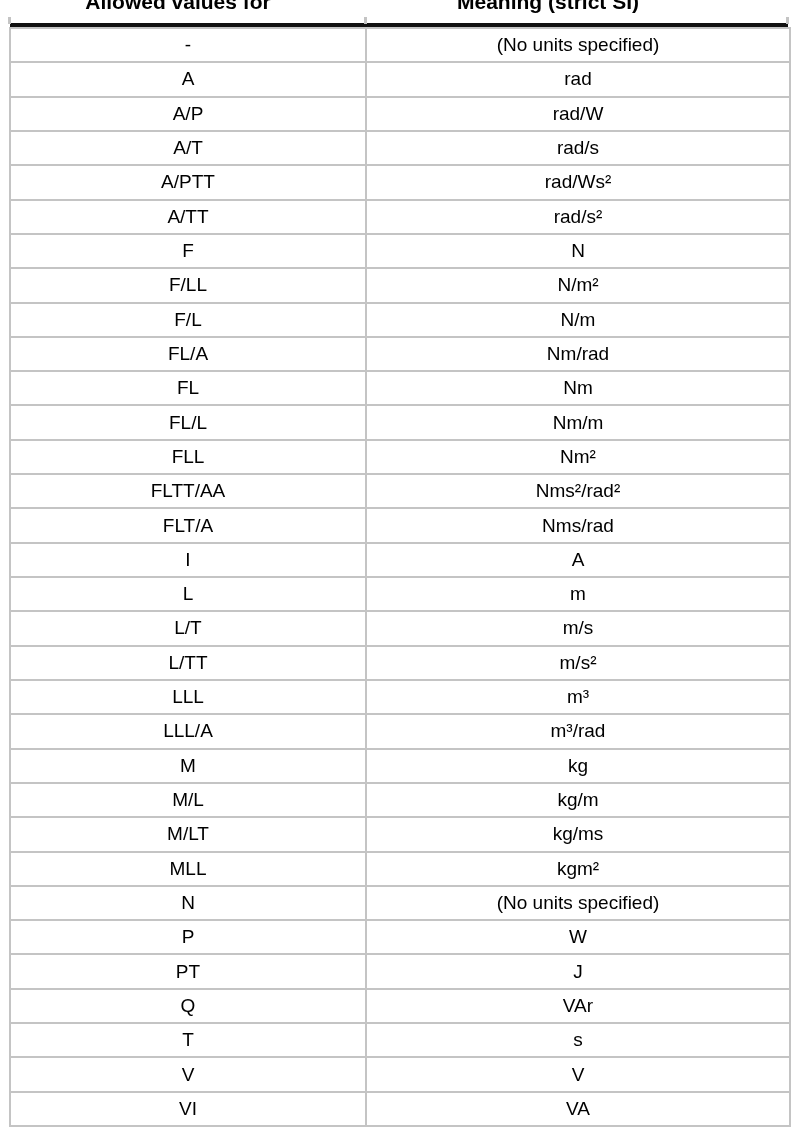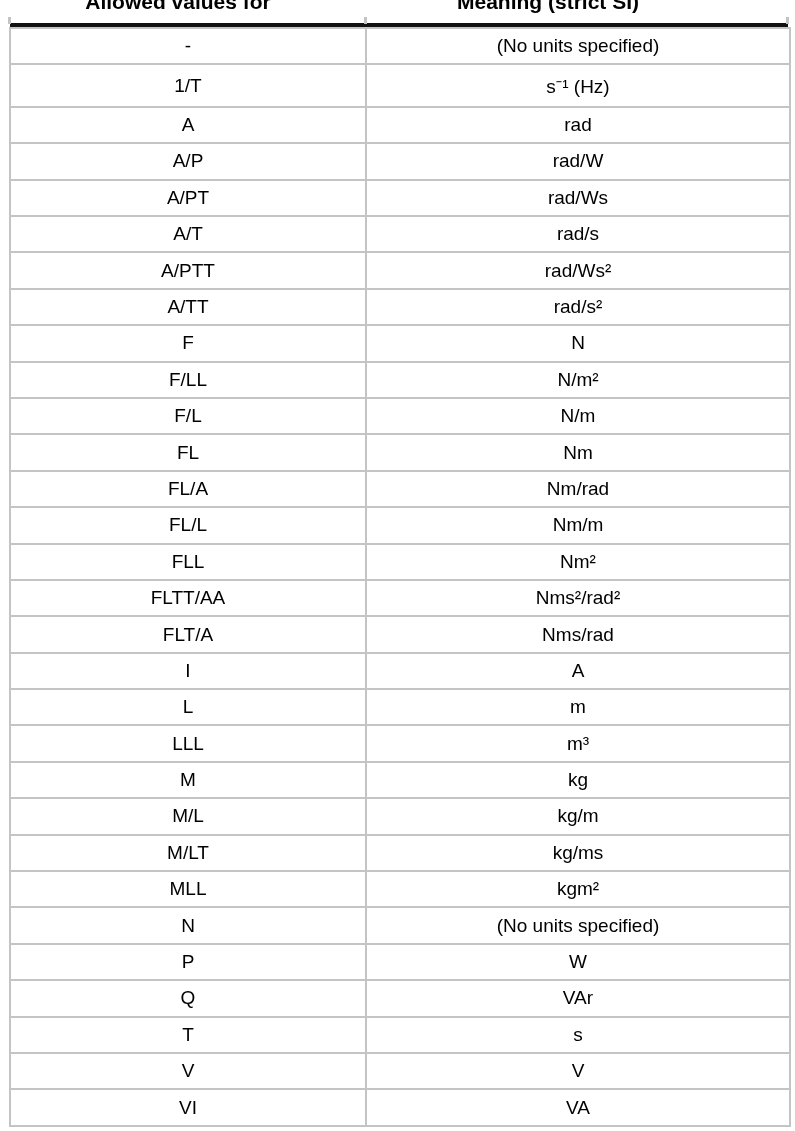--- a/index.html
+++ b/index.html
@@ -94,36 +94,28 @@
     <colgroup>
       <col style="width:356px">
       <col style="width:424px">
     </colgroup>
     <tbody>
         <tr>
           <td>-</td>
           <td>(No units specified)</td>
         </tr>
         <tr>
-          <td>1/T</td>
-          <td>s⁻¹ (Hz)</td>
-        </tr>
-        <tr>
           <td>A</td>
           <td>rad</td>
         </tr>
         <tr>
           <td>A/P</td>
           <td>rad/W</td>
         </tr>
         <tr>
-          <td>A/PT</td>
-          <td>rad/Ws</td>
-        </tr>
-        <tr>
           <td>A/T</td>
           <td>rad/s</td>
         </tr>
         <tr>
           <td>A/PTT</td>
           <td>rad/Ws²</td>
         </tr>
         <tr>
           <td>A/TT</td>
           <td>rad/s²</td>
@@ -134,28 +126,28 @@
         </tr>
         <tr>
           <td>F/LL</td>
           <td>N/m²</td>
         </tr>
         <tr>
           <td>F/L</td>
           <td>N/m</td>
         </tr>
         <tr>
+          <td>FL/A</td>
+          <td>Nm/rad</td>
+        </tr>
+        <tr>
           <td>FL</td>
           <td>Nm</td>
         </tr>
         <tr>
-          <td>FL/A</td>
-          <td>Nm/rad</td>
-        </tr>
-        <tr>
           <td>FL/L</td>
           <td>Nm/m</td>
         </tr>
         <tr>
           <td>FLL</td>
           <td>Nm²</td>
         </tr>
         <tr>
           <td>FLTT/AA</td>
           <td>Nms²/rad²</td>
@@ -166,24 +158,36 @@
         </tr>
         <tr>
           <td>I</td>
           <td>A</td>
         </tr>
         <tr>
           <td>L</td>
           <td>m</td>
         </tr>
         <tr>
+          <td>L/T</td>
+          <td>m/s</td>
+        </tr>
+        <tr>
+          <td>L/TT</td>
+          <td>m/s²</td>
+        </tr>
+        <tr>
           <td>LLL</td>
           <td>m³</td>
         </tr>
         <tr>
+          <td>LLL/A</td>
+          <td>m³/rad</td>
+        </tr>
+        <tr>
           <td>M</td>
           <td>kg</td>
         </tr>
         <tr>
           <td>M/L</td>
           <td>kg/m</td>
         </tr>
         <tr>
           <td>M/LT</td>
           <td>kg/ms</td>
@@ -194,20 +198,24 @@
         </tr>
         <tr>
           <td>N</td>
           <td>(No units specified)</td>
         </tr>
         <tr>
           <td>P</td>
           <td>W</td>
         </tr>
         <tr>
+          <td>PT</td>
+          <td>J</td>
+        </tr>
+        <tr>
           <td>Q</td>
           <td>VAr</td>
         </tr>
         <tr>
           <td>T</td>
           <td>s</td>
         </tr>
         <tr>
           <td>V</td>
           <td>V</td>

